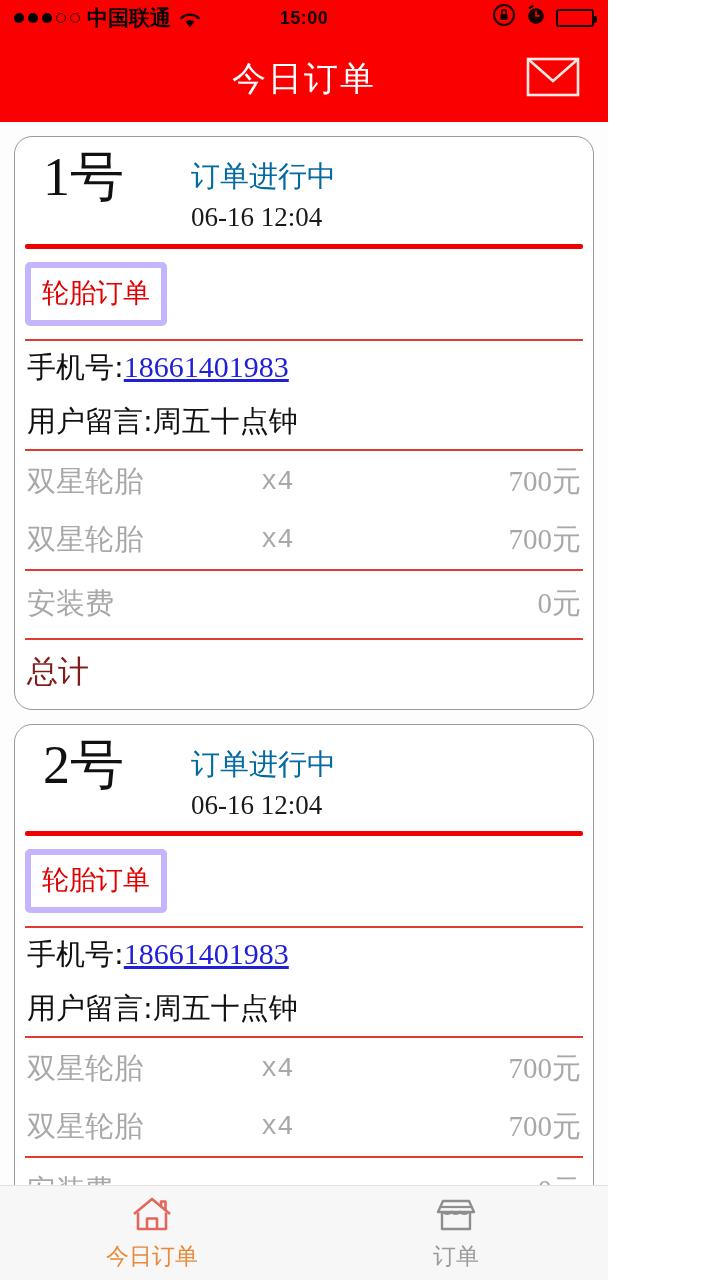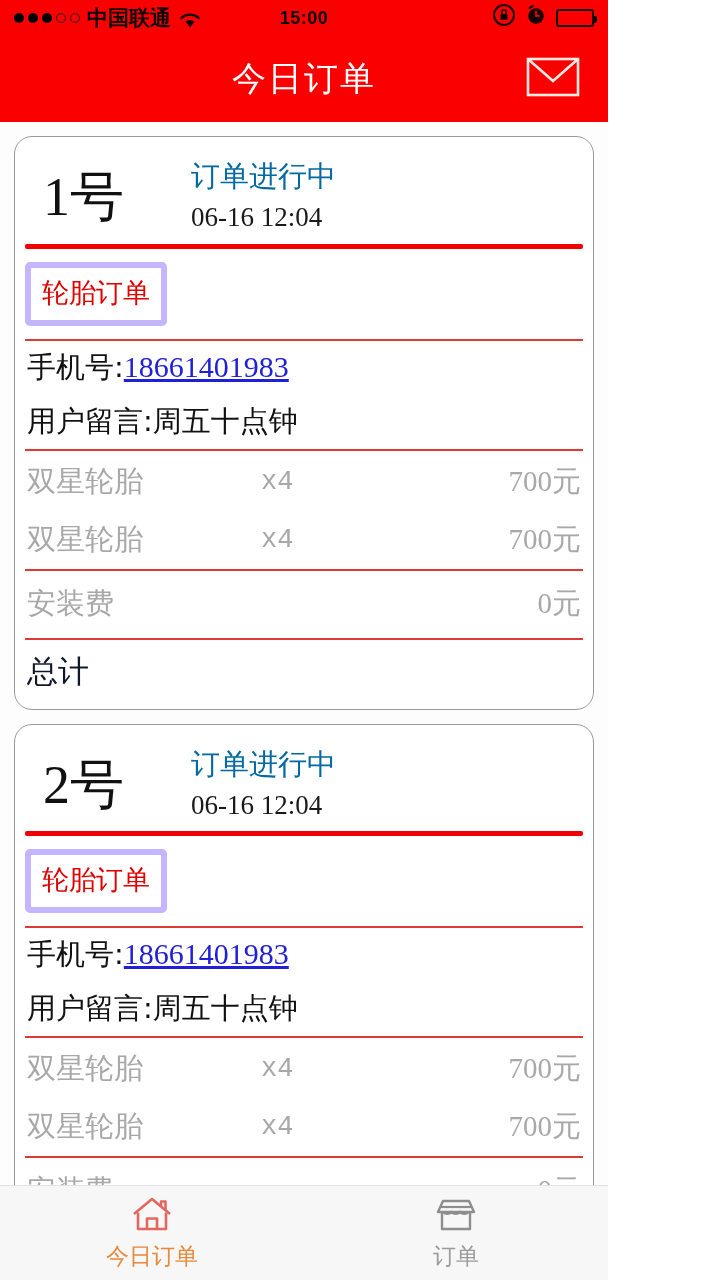--- a/index.html
+++ b/index.html
@@ -87,21 +87,21 @@
     padding: 0 10px 8px 10px;
     position: relative;
   }
   .card-top {
     display: flex; align-items: flex-start;
     padding: 12px 6px 4px 6px;
   }
   .card-no {
     font-family: "Liberation Serif", "DejaVu Serif", serif;
     font-size: 54px; line-height: 1.05; color: #111;
-    width: 160px; flex: none; padding-left: 12px; margin-top: 20px;
+    width: 160px; flex: none; padding-left: 12px;
   }
   .card-status-wrap { padding-top: 6px; }
   .card-status {
     font-size: 29px; color: #0369a1; line-height: 1.45;
     font-family: "DejaVu Sans", sans-serif;
   }
   .card-time {
     font-family: "Liberation Serif", "DejaVu Serif", serif;
     font-size: 27px; color: #1a1a1a; line-height: 1.5;
   }
@@ -146,21 +146,21 @@
     font-size: 29px;
   }
   .fee-row {
     display: flex; align-items: center; justify-content: space-between;
     font-size: 29px; color: #a8a8a8; padding: 13px 2px 14px 2px;
     font-family: "DejaVu Sans", sans-serif;
   }
   .fee-val { font-family: "Liberation Serif", "DejaVu Serif", serif; }
   .total-row {
     display: flex; align-items: center; justify-content: space-between;
-    font-size: 31px; color: #0f172a; padding: 11px 2px 8px 2px;
+    font-size: 31px; color: #7f1d1d; padding: 11px 2px 8px 2px;
     font-family: "DejaVu Sans", sans-serif;
   }
   .total-val { font-family: "Liberation Serif", "DejaVu Serif", serif; font-size: 33px; }
 
   
   .touch-blob {
     position: absolute;
     width: 86px; height: 86px; border-radius: 50%;
     background: rgba(166, 216, 190, 0.55);
     pointer-events: none;

